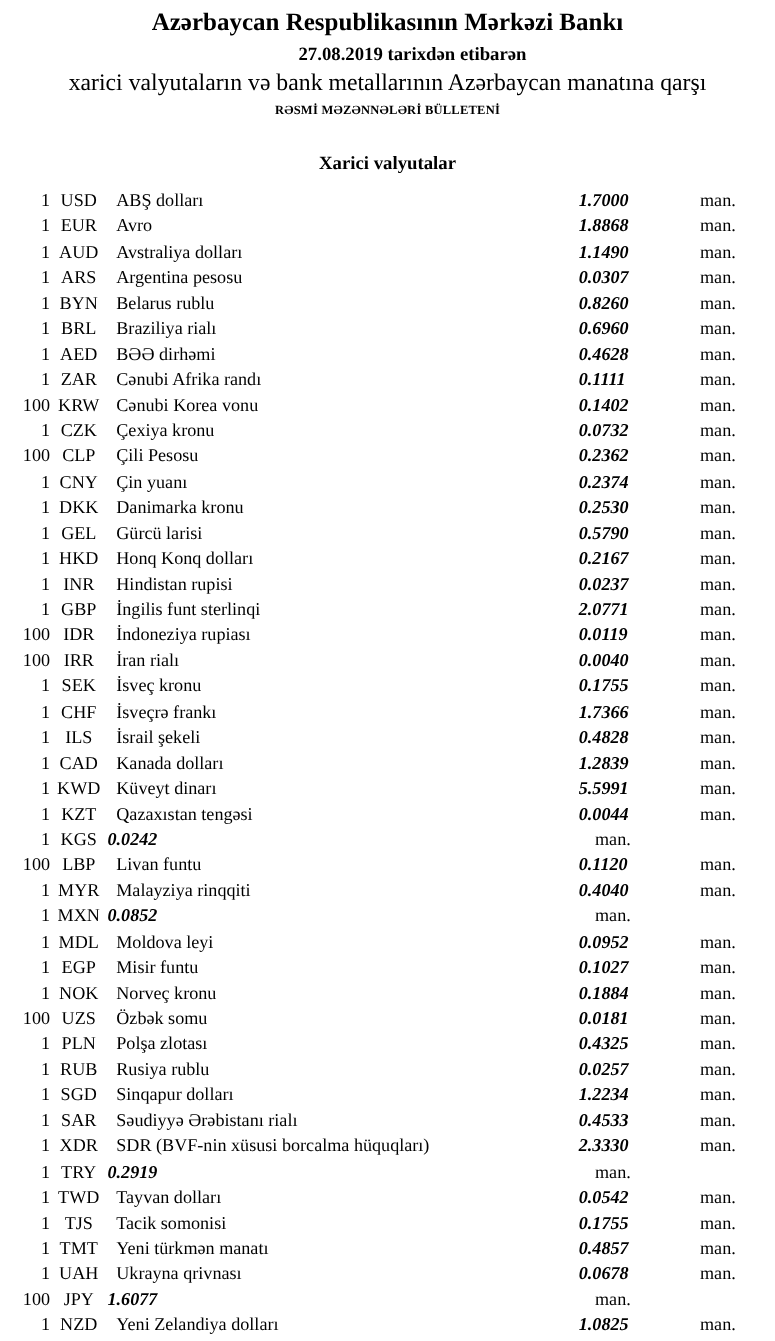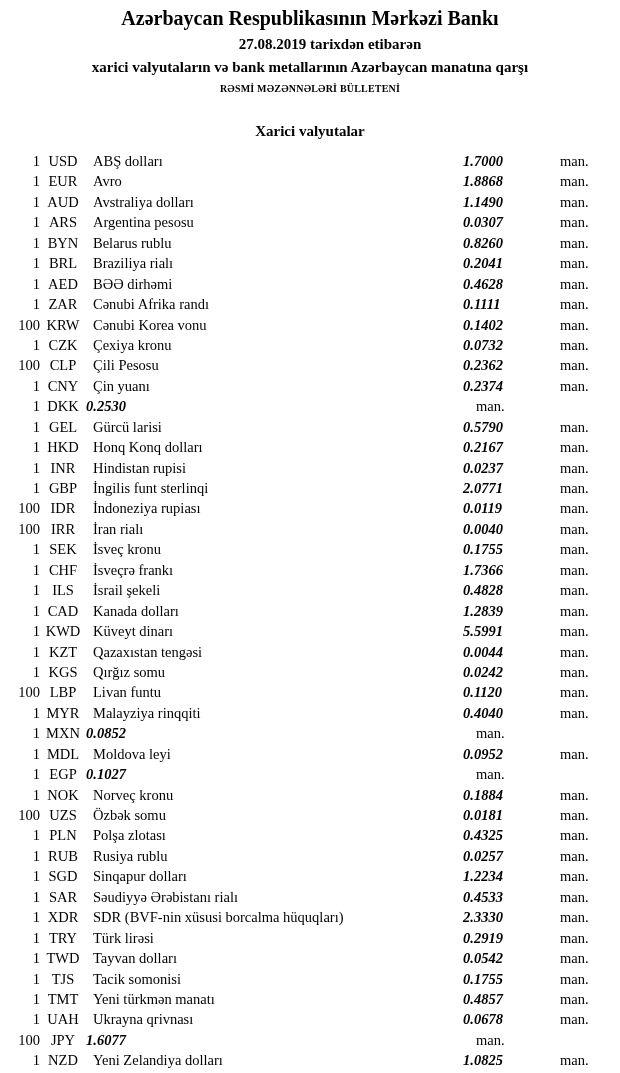--- a/index.html
+++ b/index.html
@@ -27,22 +27,22 @@
     line-height: 26px;
   }
   .date-line {
     font-size: 15px;
     font-weight: bold;
     line-height: 23px;
     margin-top: 2px;
     margin-left: 40px;
   }
   .subject-line {
-    font-size: 15px;
-    font-weight: bold;
+    font-size: 19px;
+    font-weight: normal;
     line-height: 22px;
   }
   .bulletin-title {
     font-size: 10px;
     font-weight: bold;
     line-height: 22px;
     letter-spacing: 0.2px;
   }
   .section-title {
     text-align: center;
@@ -126,21 +126,21 @@
     <span class="code">BYN</span>
     <span class="name">Belarus rublu</span>
     <span class="rate">0.8260</span>
     <span class="unit">man.</span>
   </div>
 
   <div class="row">
     <span class="qty">1</span>
     <span class="code">BRL</span>
     <span class="name">Braziliya rialı</span>
-    <span class="rate">0.2041</span>
+    <span class="rate">0.6960</span>
     <span class="unit">man.</span>
   </div>
 
   <div class="row">
     <span class="qty">1</span>
     <span class="code">AED</span>
     <span class="name">BƏƏ dirhəmi</span>
     <span class="rate">0.4628</span>
     <span class="unit">man.</span>
   </div>
@@ -181,20 +181,21 @@
     <span class="qty">1</span>
     <span class="code">CNY</span>
     <span class="name">Çin yuanı</span>
     <span class="rate">0.2374</span>
     <span class="unit">man.</span>
   </div>
 
   <div class="row">
     <span class="qty">1</span>
     <span class="code">DKK</span>
+    <span class="name">Danimarka kronu</span>
     <span class="rate">0.2530</span>
     <span class="unit">man.</span>
   </div>
 
   <div class="row">
     <span class="qty">1</span>
     <span class="code">GEL</span>
     <span class="name">Gürcü larisi</span>
     <span class="rate">0.5790</span>
     <span class="unit">man.</span>
@@ -284,21 +285,20 @@
     <span class="qty">1</span>
     <span class="code">KZT</span>
     <span class="name">Qazaxıstan tengəsi</span>
     <span class="rate">0.0044</span>
     <span class="unit">man.</span>
   </div>
 
   <div class="row">
     <span class="qty">1</span>
     <span class="code">KGS</span>
-    <span class="name">Qırğız somu</span>
     <span class="rate">0.0242</span>
     <span class="unit">man.</span>
   </div>
 
   <div class="row">
     <span class="qty">100</span>
     <span class="code">LBP</span>
     <span class="name">Livan funtu</span>
     <span class="rate">0.1120</span>
     <span class="unit">man.</span>
@@ -323,20 +323,21 @@
     <span class="qty">1</span>
     <span class="code">MDL</span>
     <span class="name">Moldova leyi</span>
     <span class="rate">0.0952</span>
     <span class="unit">man.</span>
   </div>
 
   <div class="row">
     <span class="qty">1</span>
     <span class="code">EGP</span>
+    <span class="name">Misir funtu</span>
     <span class="rate">0.1027</span>
     <span class="unit">man.</span>
   </div>
 
   <div class="row">
     <span class="qty">1</span>
     <span class="code">NOK</span>
     <span class="name">Norveç kronu</span>
     <span class="rate">0.1884</span>
     <span class="unit">man.</span>
@@ -386,21 +387,20 @@
     <span class="qty">1</span>
     <span class="code">XDR</span>
     <span class="name">SDR (BVF-nin xüsusi borcalma hüquqları)</span>
     <span class="rate">2.3330</span>
     <span class="unit">man.</span>
   </div>
 
   <div class="row">
     <span class="qty">1</span>
     <span class="code">TRY</span>
-    <span class="name">Türk lirəsi</span>
     <span class="rate">0.2919</span>
     <span class="unit">man.</span>
   </div>
 
   <div class="row">
     <span class="qty">1</span>
     <span class="code">TWD</span>
     <span class="name">Tayvan dolları</span>
     <span class="rate">0.0542</span>
     <span class="unit">man.</span>

